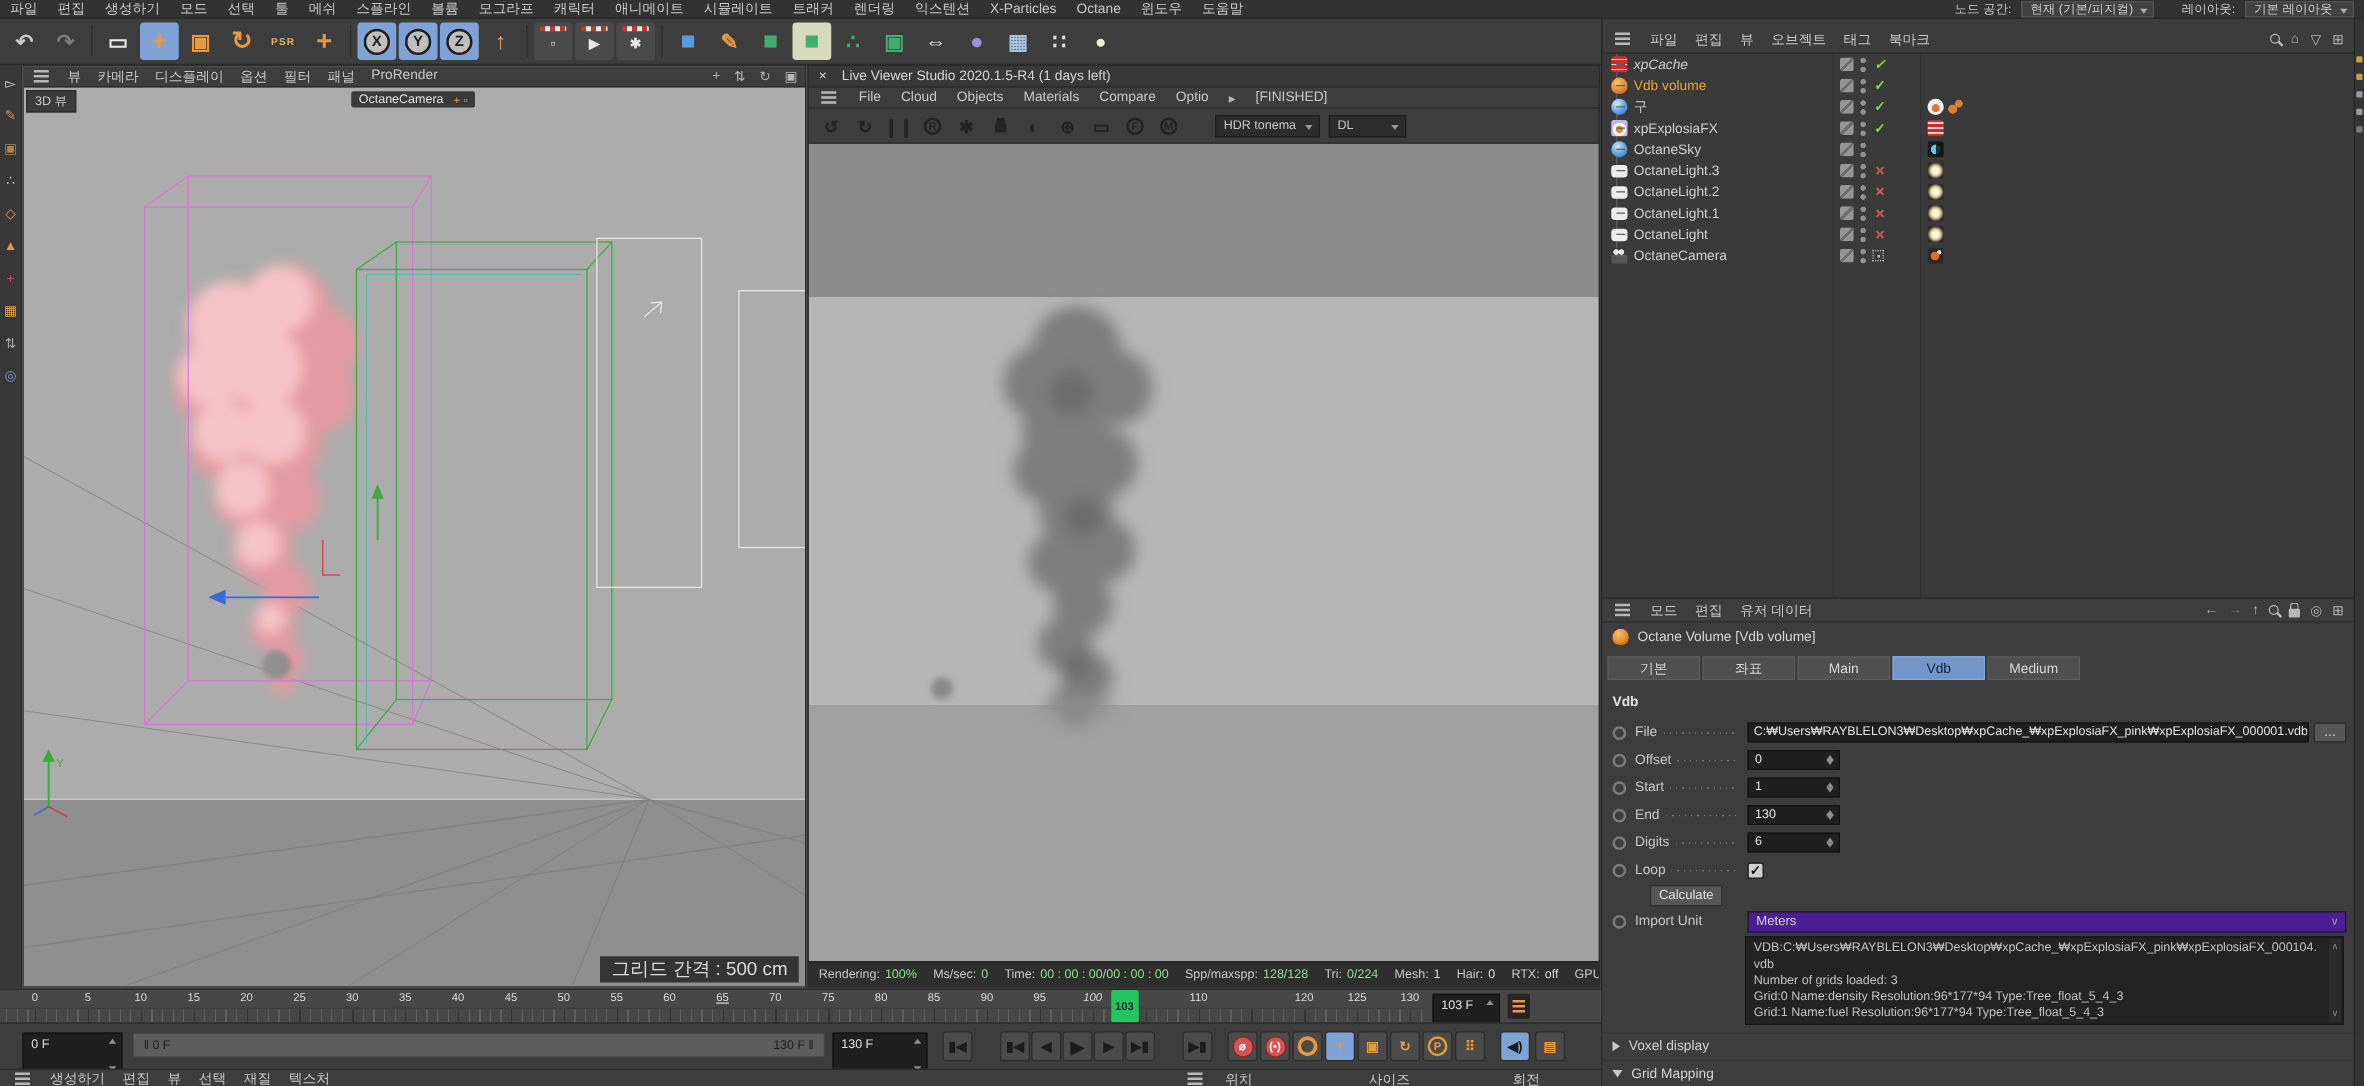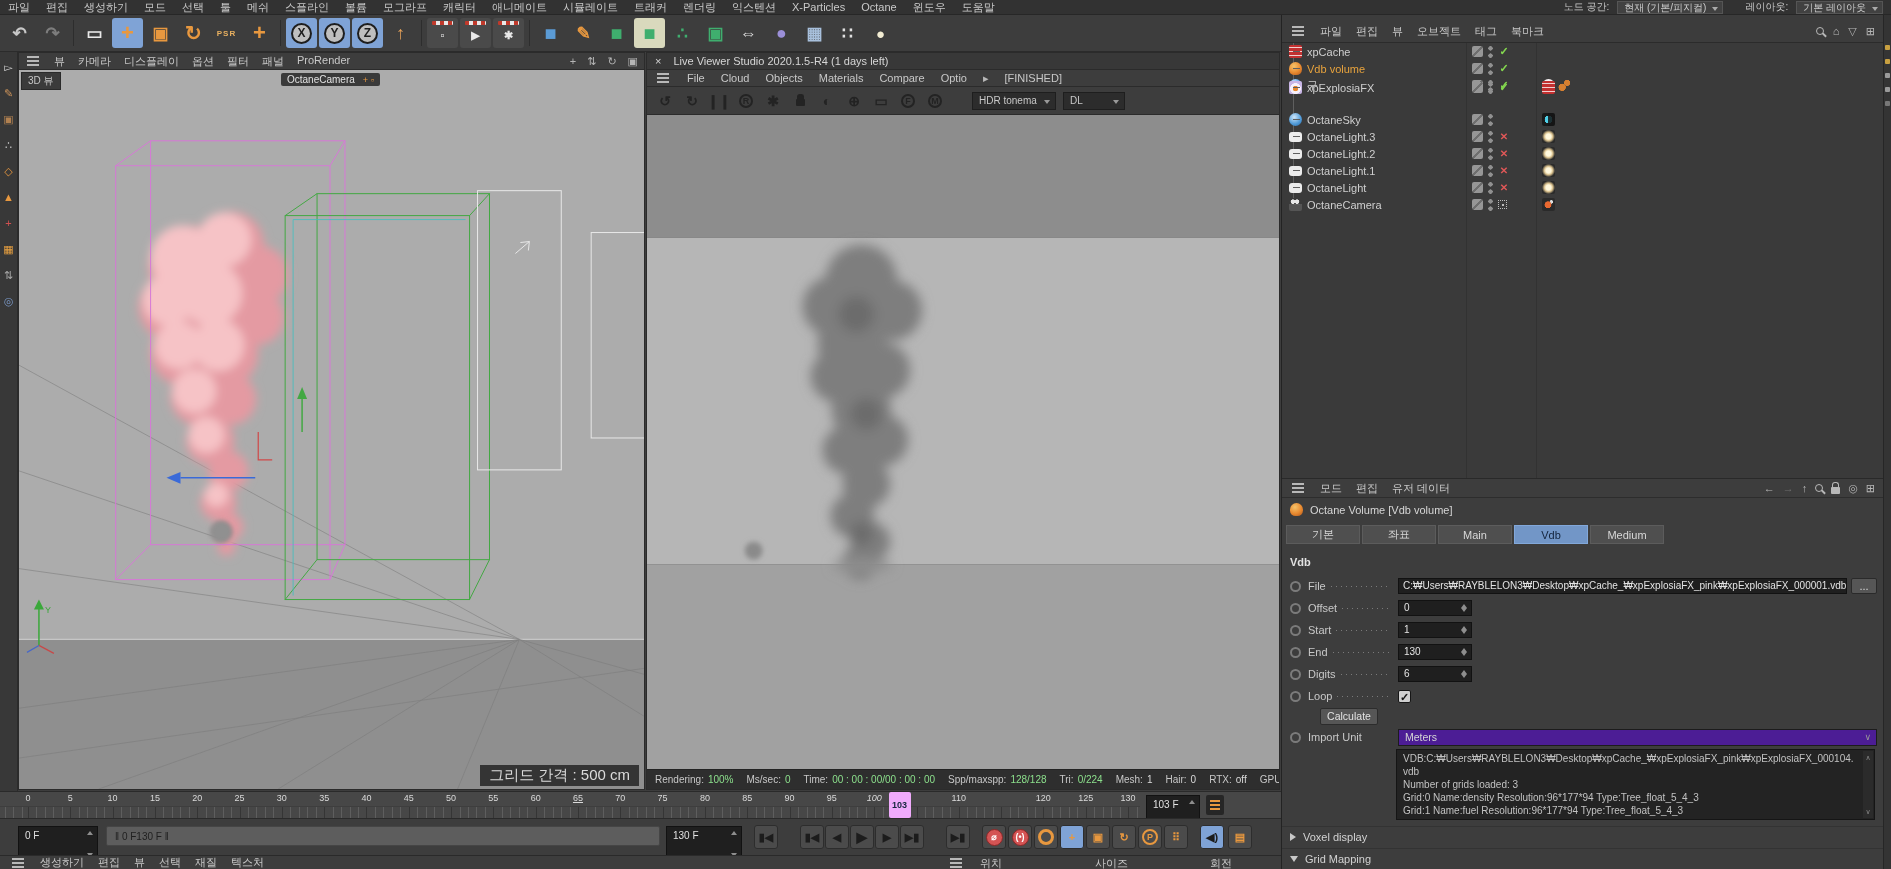--- a/index.html
+++ b/index.html
@@ -173,36 +173,36 @@
   .dock-dot{width:5px;height:5px;border-radius:1px;}
 
   
   .timeline{position:absolute;left:0;top:791px;width:1281px;height:27px;background:#474747;border-top:1px solid #2a2a2a;}
   .ruler{position:absolute;left:0;top:0;width:1140px;height:27px;overflow:hidden;}
   .rlabel{position:absolute;top:1px;font-size:9px;color:#dadada;transform:translateX(-50%);}
   .rticks{position:absolute;left:0;right:0;top:14px;height:13px;border-top:1px solid #3e3e3e;
      background:repeating-linear-gradient(90deg,#353535 0 1px,transparent 1px 42.31px),
                 repeating-linear-gradient(90deg,#5e5e5e 0 1px,transparent 1px 8.462px);
      background-position:28px 0,28px 4px;}
-  .cursor{position:absolute;top:0;width:22px;height:26px;background:#f0abfc;border-radius:2px;color:#15263f;
+  .cursor{position:absolute;top:0;width:22px;height:26px;background:#22c55e;border-radius:2px;color:#15263f;
           font-size:9px;font-weight:bold;display:flex;align-items:center;justify-content:center;}
   .tspin{position:absolute;height:36px;background:#1f1f1f;border:1px solid #121212;color:#e0e0e0;font-size:10px;
          line-height:18px;padding:0 16px 0 6px;white-space:nowrap;}
   .tspin::before{content:"";position:absolute;right:4px;top:4px;border-left:3px solid transparent;
          border-right:3px solid transparent;border-bottom:4px solid #8e8e8e;}
   .tspin::after{content:"";position:absolute;right:4px;bottom:4px;border-left:3px solid transparent;
          border-right:3px solid transparent;border-top:4px solid #8e8e8e;}
   .tl-btn{position:absolute;left:1206px;top:3px;width:18px;height:20px;background:#262626;border-radius:2px;
           display:flex;flex-direction:column;gap:2px;align-items:center;justify-content:center;}
   .tl-btn span{width:10px;height:2px;background:#e8983f;}
 
   
   .transport{position:absolute;left:0;top:818px;width:1281px;height:37px;background:#3d3d3d;border-top:1px solid #2a2a2a;}
   .range{position:absolute;left:106px;top:7px;width:554px;height:20px;background:#5d5d5d;border:1px solid #454545;
-         border-radius:2px;display:flex;align-items:center;padding:0 8px;
+         border-radius:2px;display:flex;justify-content:space-between;align-items:center;padding:0 8px;
          color:#1f1f1f;font-size:10px;}
   .tr-btn{position:absolute;top:6px;width:24px;height:24px;background:#4b4b4b;border:1px solid #2d2d2d;border-radius:3px;
           color:#1c1c1c;display:flex;align-items:center;justify-content:center;font-size:11px;font-weight:bold;}
   .tr-btn.blue{background:#7fa3d6;}
   .redcirc{width:17px;height:17px;border-radius:50%;background:#d45454;border:1px solid #892727;color:#fff;
            font-size:9px;display:flex;align-items:center;justify-content:center;}
   .orangecirc{width:16px;height:16px;border-radius:50%;border:3px solid #e8983f;}
   .pcirc{width:16px;height:16px;border-radius:50%;border:2px solid #e8983f;color:#e8983f;font-size:9px;
          font-weight:bold;display:flex;align-items:center;justify-content:center;}
 
@@ -624,21 +624,21 @@
           <span>⌂</span>
           <span>▽</span>
           <span>⊞</span>
         </div>
     </div>
     <div class="om-tree" id="om-tree">
       <div class="col-line" style="left:184px"></div>
       <div class="col-line" style="left:254px"></div>
       <div class="tree-v"></div>
       <div id="om-rows">
-          <div class="om-row" style="top: 0px;">
+          <div class="om-row" style="top: 0px; font-style: italic;">
             <span class="ic ic-xpcache"></span>
             <span class="obj-name">xpCache</span>
             <div class="row-ctrl">
               <span class="ctrl-square"></span>
               <span class="ctrl-dots"></span>
               <span class="st st-check">✓</span>
             </div>
             <div class="row-tags"></div>
           </div>
           <div class="om-row" style="top: 17px;">
@@ -657,21 +657,21 @@
             <div class="row-ctrl">
               <span class="ctrl-square"></span>
               <span class="ctrl-dots"></span>
               <span class="st st-check">✓</span>
             </div>
             <div class="row-tags">
               <span class="tag tag-material-fire"></span>
               <span class="tag tag-particles"></span>
             </div>
           </div>
-          <div class="om-row" style="top: 36px;">
+          <div class="om-row" style="top: 51px;">
             <span class="ic ic-explosia"></span>
             <span class="obj-name">xpExplosiaFX</span>
             <div class="row-ctrl">
               <span class="ctrl-square"></span>
               <span class="ctrl-dots"></span>
               <span class="st st-check">✓</span>
             </div>
             <div class="row-tags">
               <span class="tag tag-xpcache"></span>
             </div>

